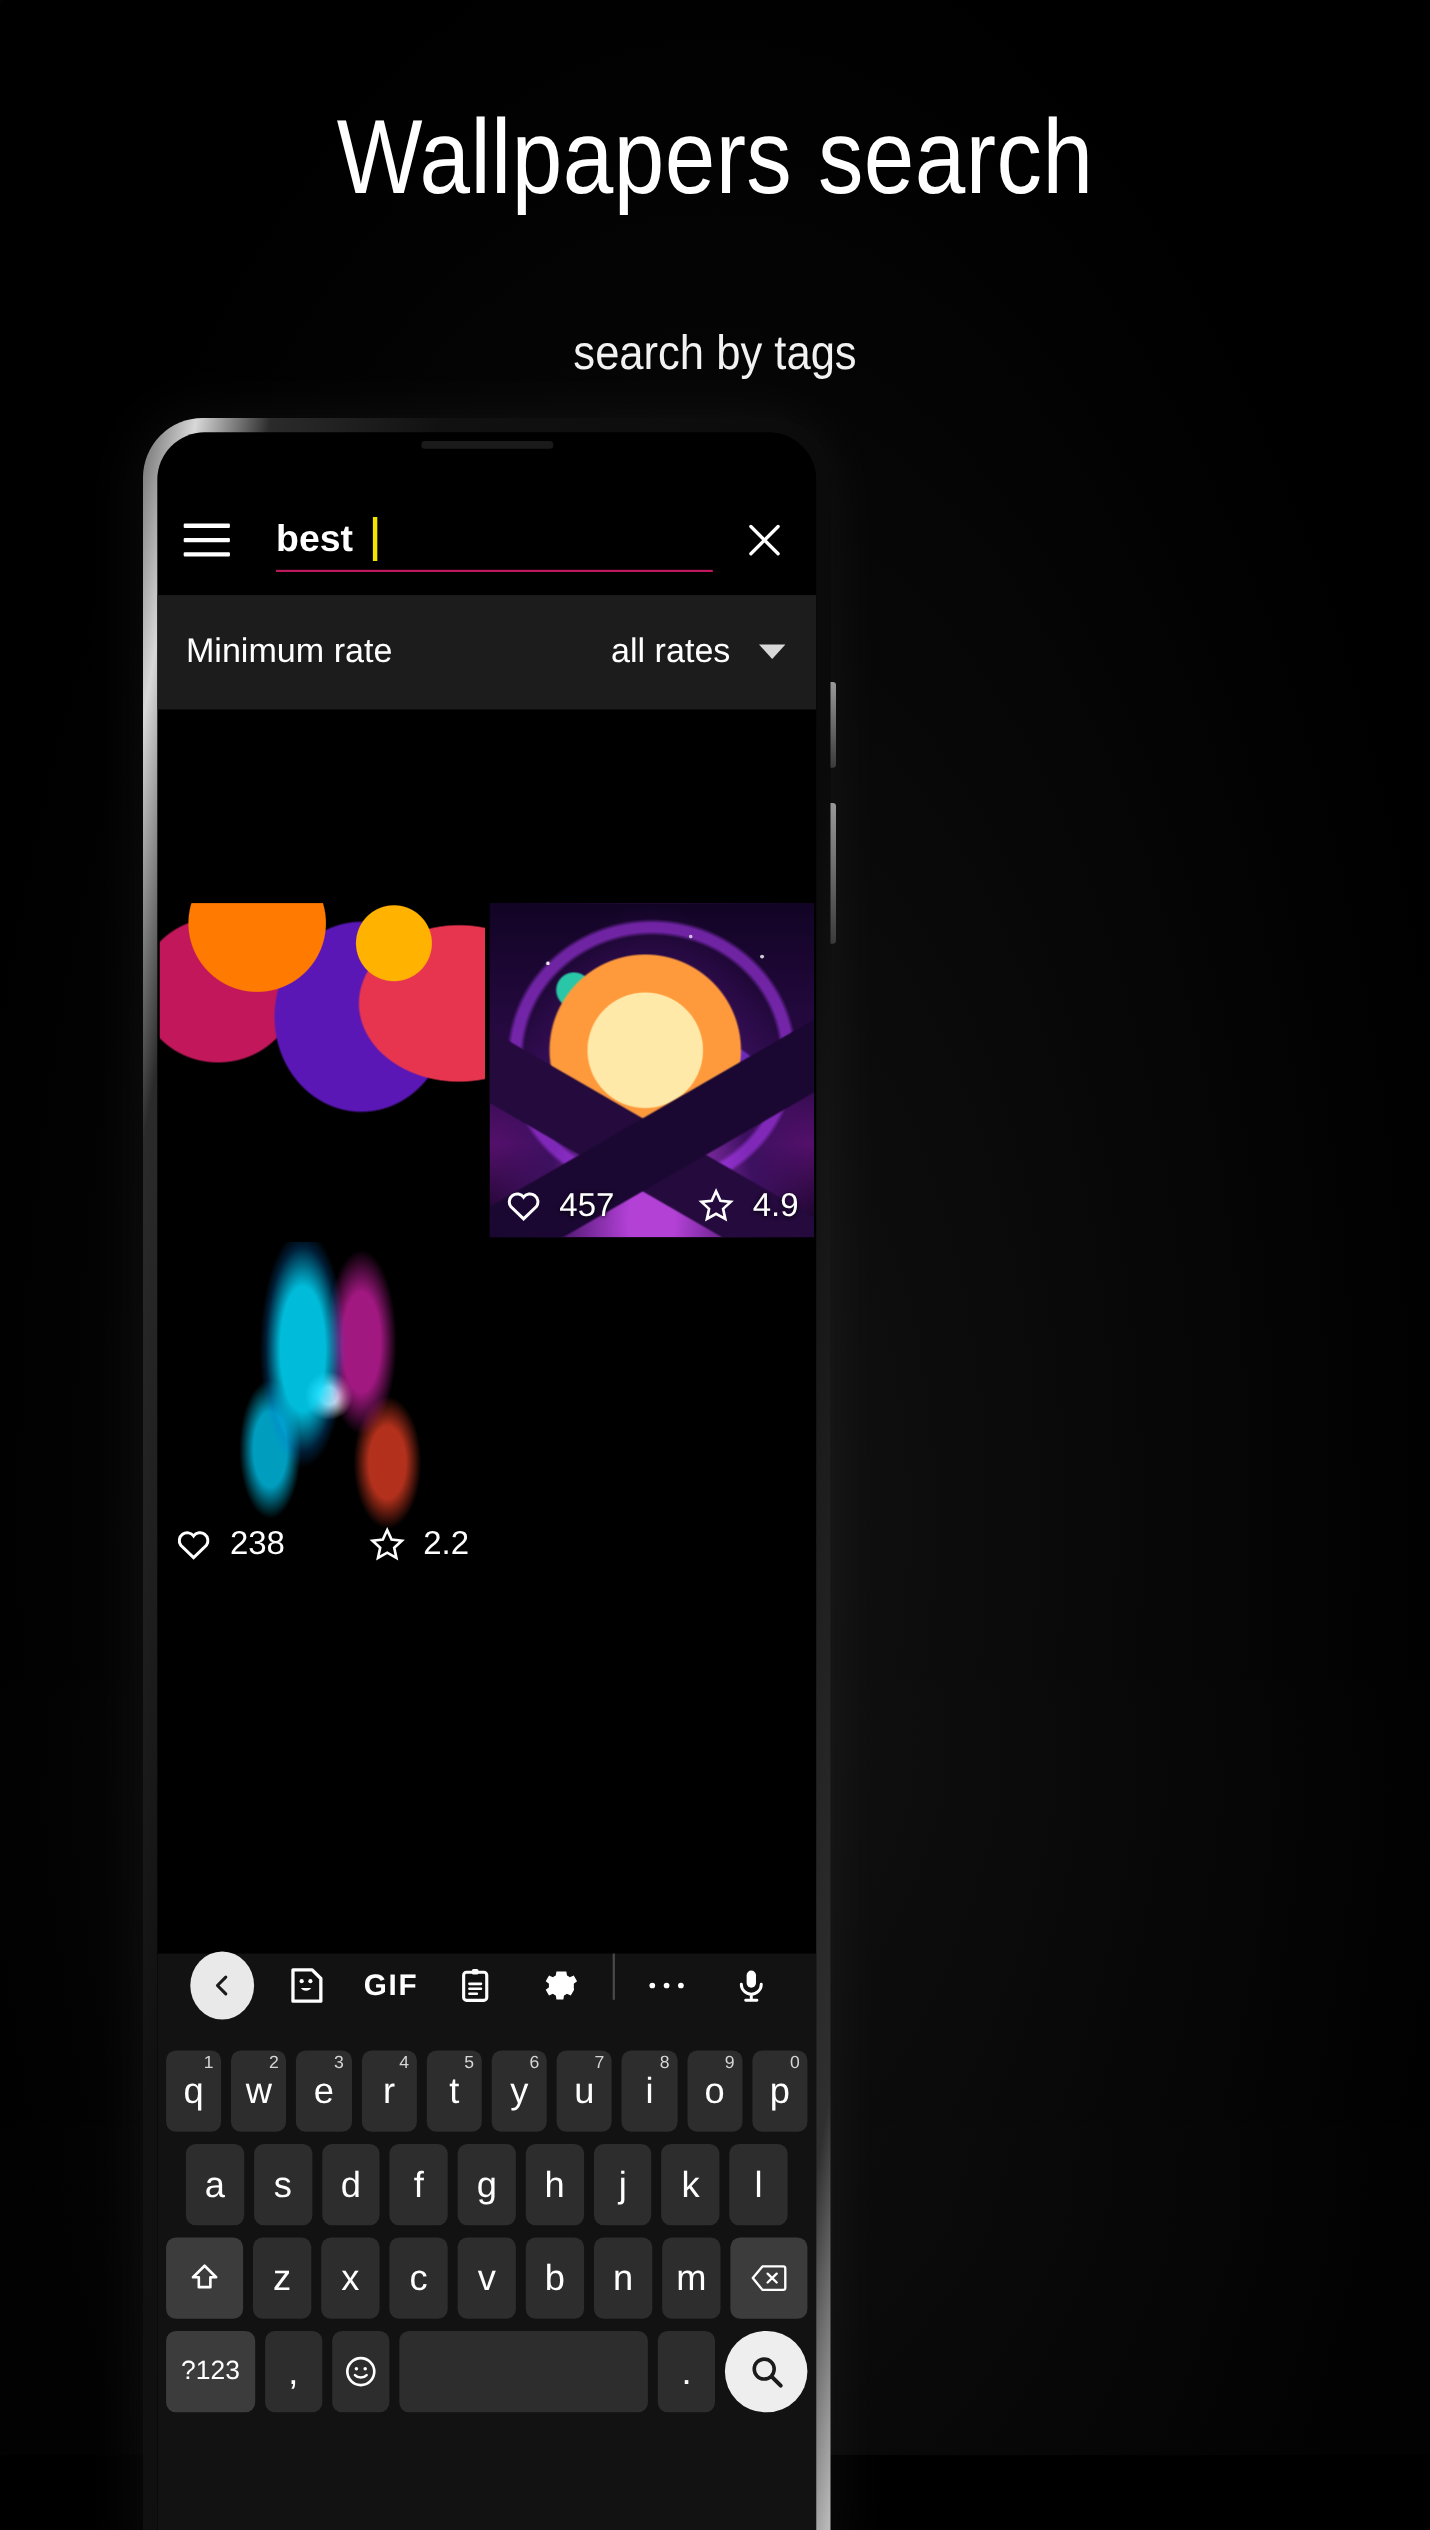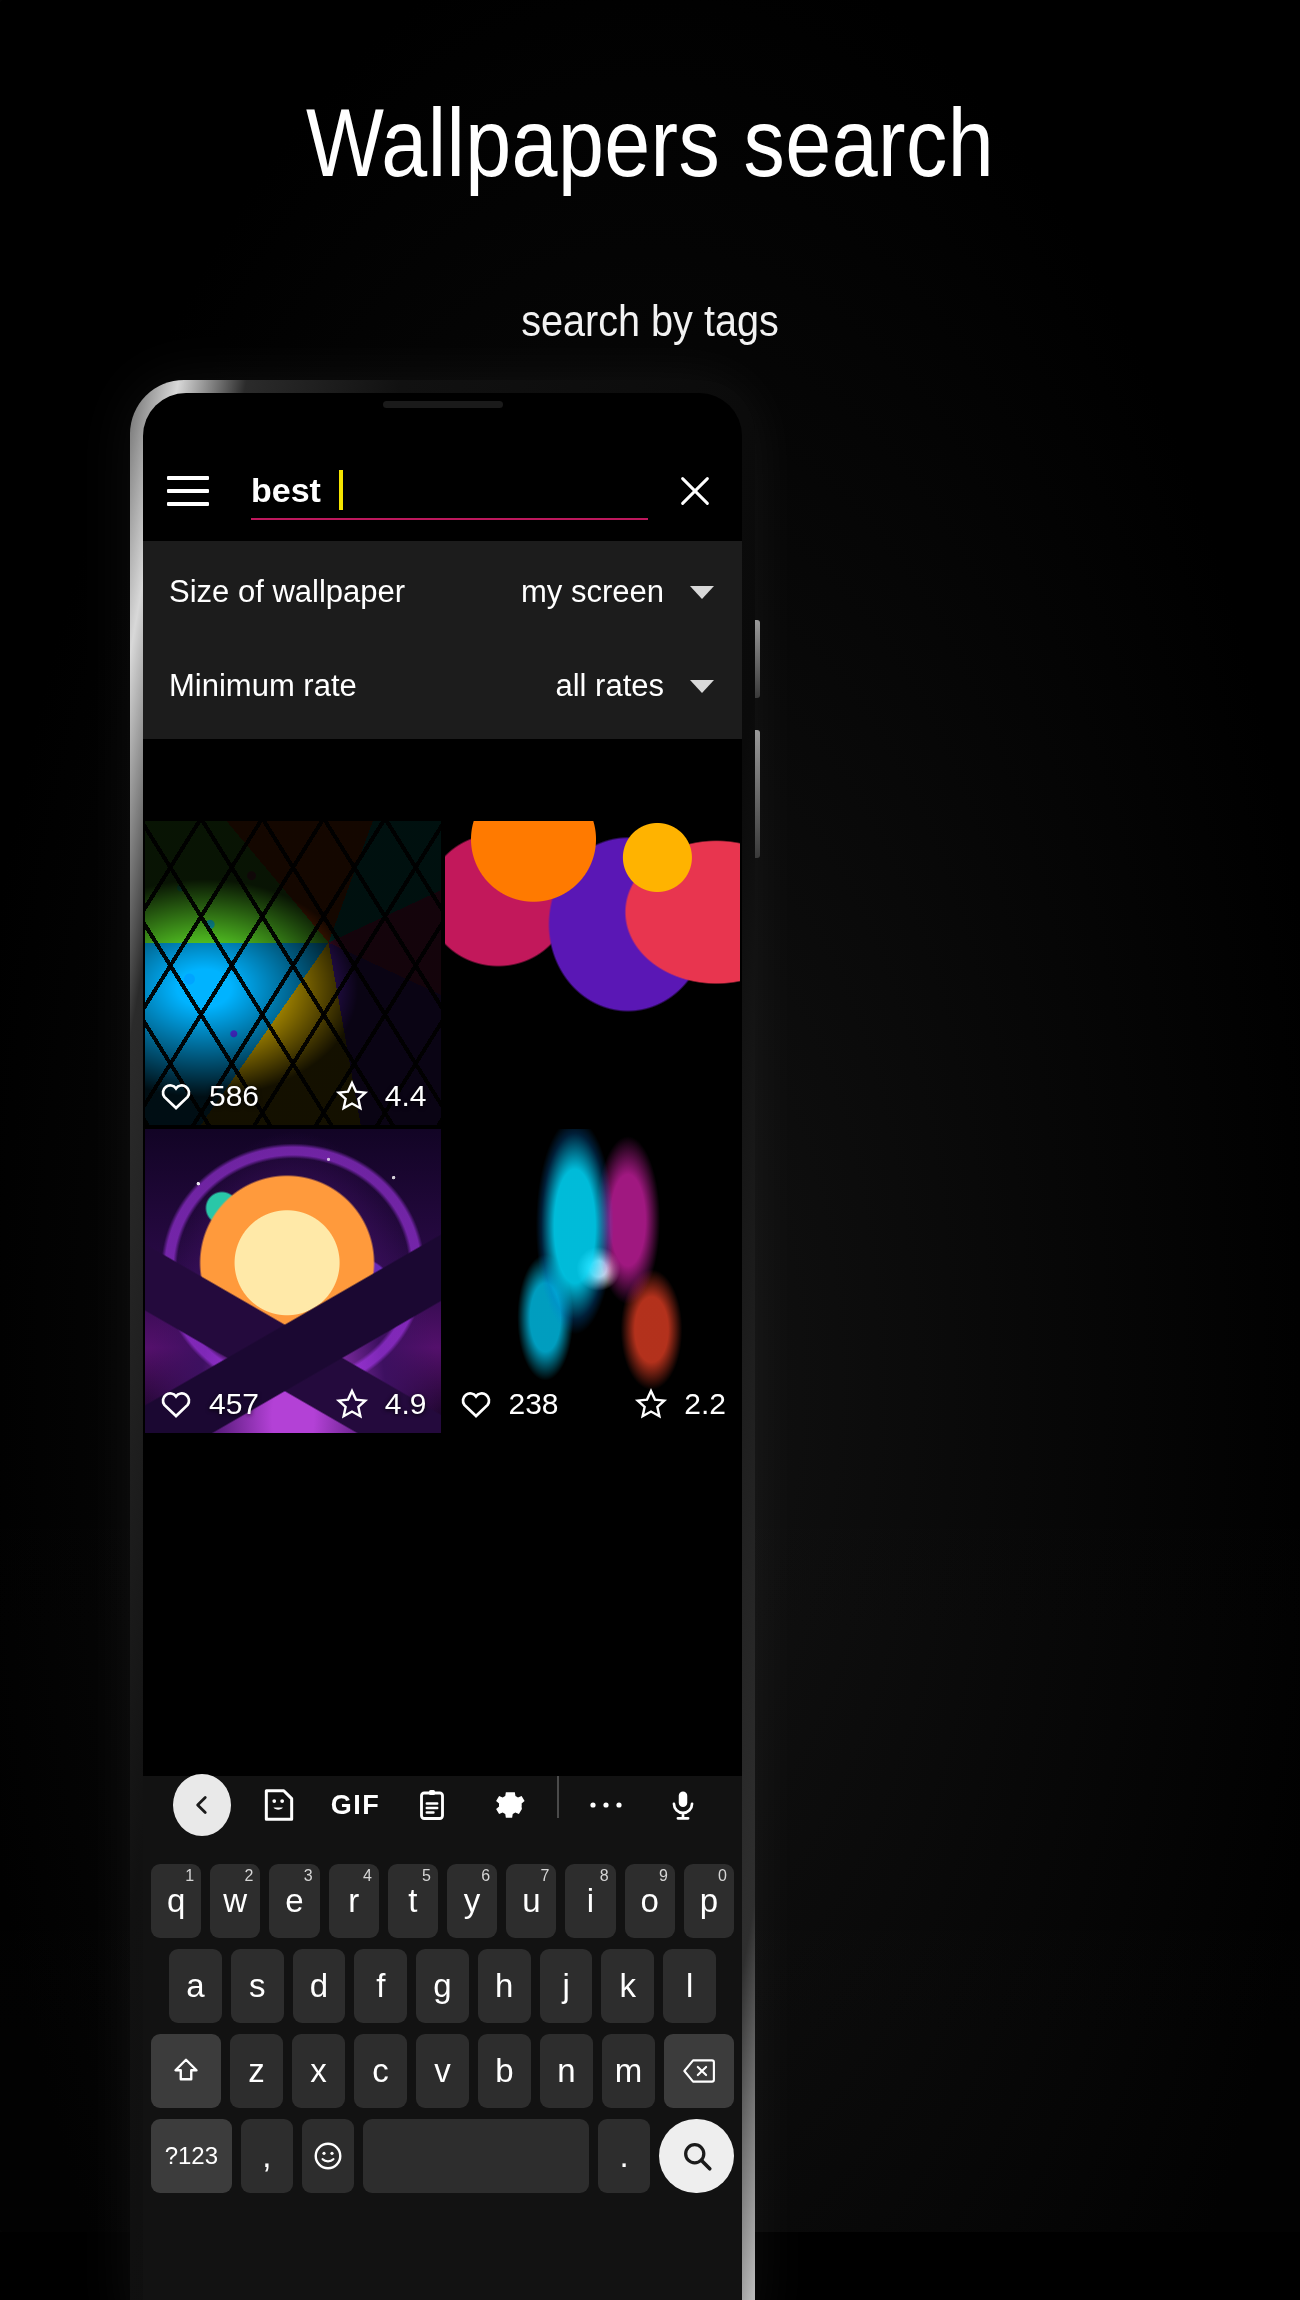--- a/index.html
+++ b/index.html
@@ -199,47 +199,28 @@
         </div>
         <div class="searchwrap">
           <span class="searchtext">best</span>
           <span class="caret"></span>
         </div>
         <div class="closebtn"></div>
       </div>
 
       <div class="settings">
         <div class="setrow">
-          <span class="setlabel">Size of wallpaper</span>
-          <span class="setvalue">my screen</span>
-          <span class="caretdown"></span>
-        </div>
-        <div class="setrow">
           <span class="setlabel">Minimum rate</span>
           <span class="setvalue">all rates</span>
           <span class="caretdown"></span>
         </div>
       </div>
 
       <div class="results">
 
-        <div class="card">
-          <div class="art art-cubes"></div>
-          <div class="meta">
-            <svg class="ico" viewBox="0 0 24 24">
-              <path d="M12 20.5 3.8 12.6A5 5 0 0 1 12 6.6a5 5 0 0 1 8.2 6z" fill="none" stroke="#fff" stroke-width="1.9"></path>
-            </svg>
-            <span class="num">586</span>
-            <span class="spacer"></span>
-            <svg class="ico" viewBox="0 0 24 24">
-              <path d="M12 2.8l2.8 6.1 6.6.7-4.9 4.5 1.4 6.5L12 17.3 6.1 20.6l1.4-6.5L2.6 9.6l6.6-.7z" fill="none" stroke="#fff" stroke-width="1.7"></path>
-            </svg>
-            <span class="num">4.4</span>
-          </div>
-        </div>
 
         <div class="card">
           <div class="art art-blobs"></div>
         </div>
 
         <div class="card">
           <div class="art art-planet"></div>
           <div class="meta">
             <svg class="ico" viewBox="0 0 24 24">
               <path d="M12 20.5 3.8 12.6A5 5 0 0 1 12 6.6a5 5 0 0 1 8.2 6z" fill="none" stroke="#fff" stroke-width="1.9"></path>

